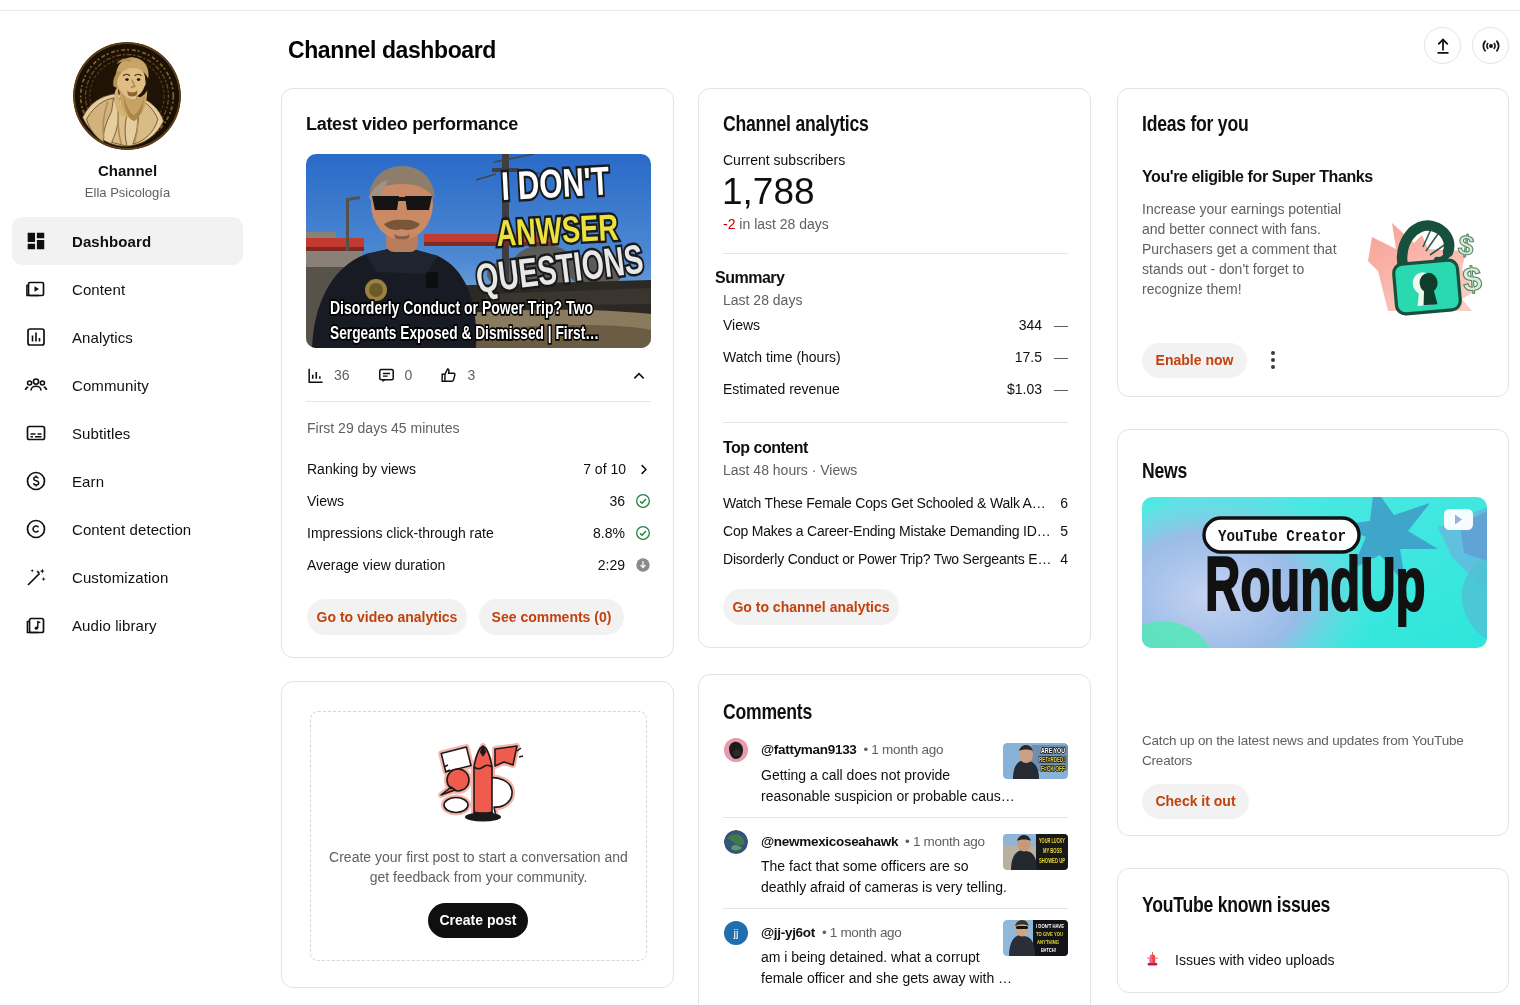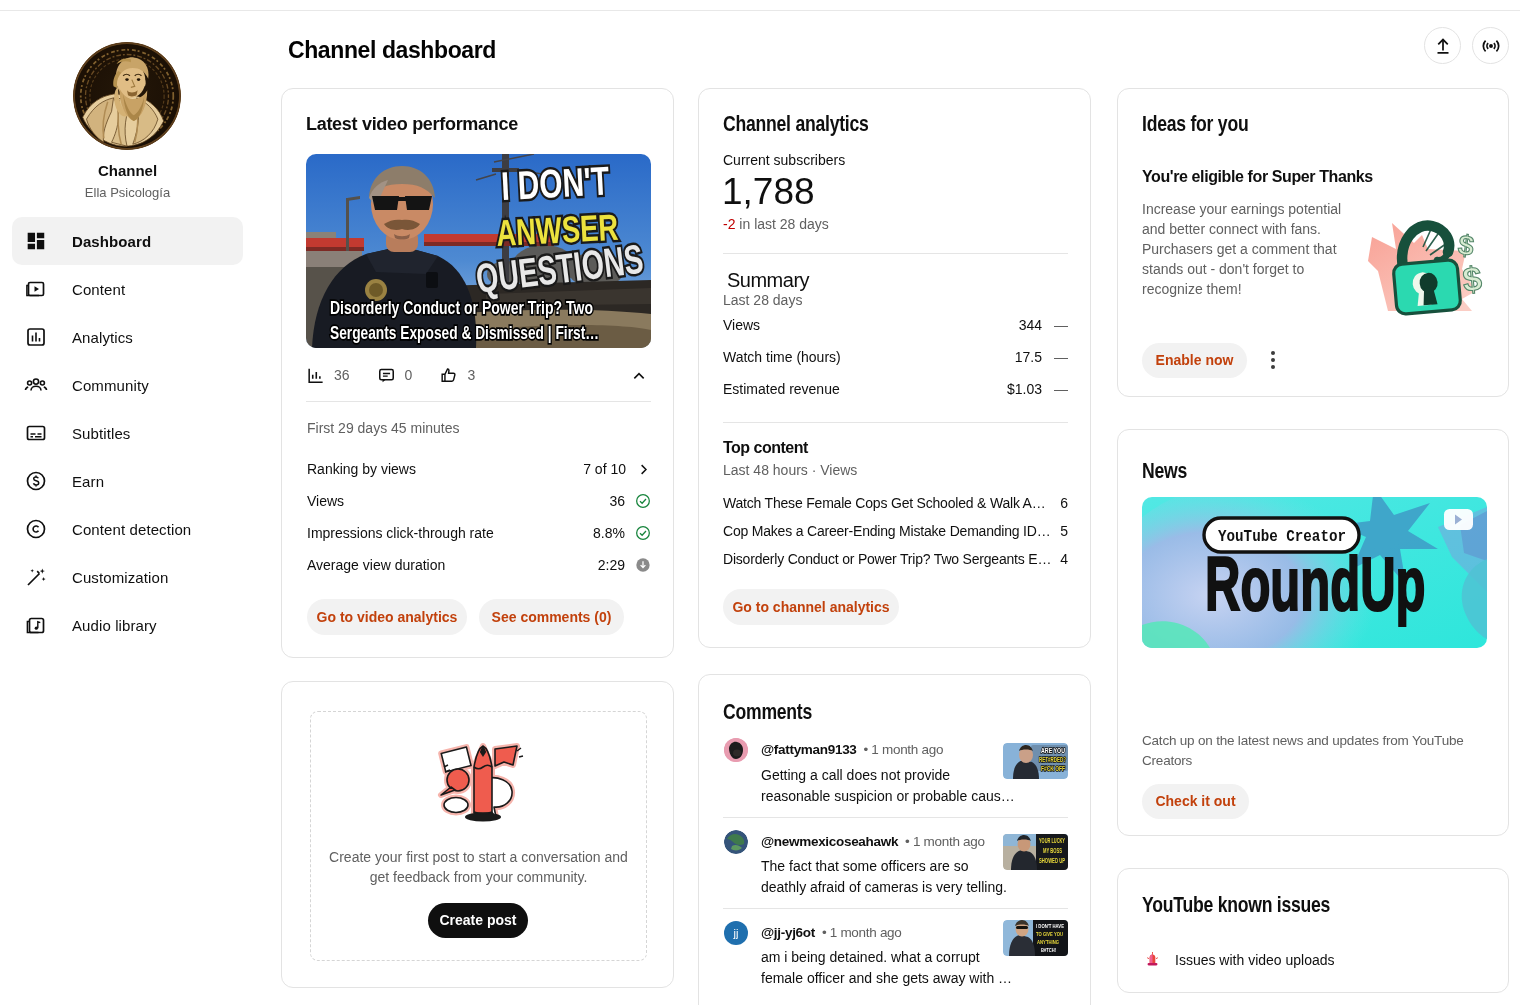--- a/index.html
+++ b/index.html
@@ -332,21 +332,21 @@
     </div>
     <div style="position:absolute; left:0; top:165px; width:393px; text-align:center; font-size:14px; color:#606060; line-height:20px;">Create your first post to start a conversation and<br>get feedback from your community.</div>
     <div style="position:absolute; left:146px; top:221px; width:100px; height:35px; background:#0f0f0f; color:#fff; border-radius:18px; font-size:14px; font-weight:700; text-align:center; line-height:35px;">Create post</div>
   </div>
   <div class="card" id="cardAnalytics" style="left:442px; top:77px; width:393px; height:560px;">
     <div style="position:absolute; left:24px; top:22px;" class="h20">Channel analytics</div>
     <div style="position:absolute; left:24px; top:63px; font-size:14px; color:#0f0f0f;">Current subscribers</div>
     <div style="position:absolute; left:23px; top:82px; font-size:37px; font-weight:400; color:#0f0f0f;">1,788</div>
     <div style="position:absolute; left:24px; top:127px; font-size:14px;"><span style="color:#c00000;">-2</span><span style="color:#606060;"> in last 28 days</span></div>
     <div style="position:absolute; left:24px; top:164px; width:345px; height:1px; background:#e5e5e5;"></div>
-    <div style="position:absolute; left:28px; top:180px; font-size:20px; font-weight:400; letter-spacing:-0.5px;">Summary</div>
+    <div style="position:absolute; left:16px; top:180px; font-size:16px; font-weight:700; letter-spacing:-0.5px;">Summary</div>
     <div style="position:absolute; left:24px; top:203px; font-size:14px; color:#606060;">Last 28 days</div>
     <div class="arow" style="top:226px;">
         <span>Views</span>
         <b>344</b>
         <i>—</i>
       </div>
     <div class="arow" style="top:258px;">
         <span>Watch time (hours)</span>
         <b>17.5</b>
         <i>—</i>

